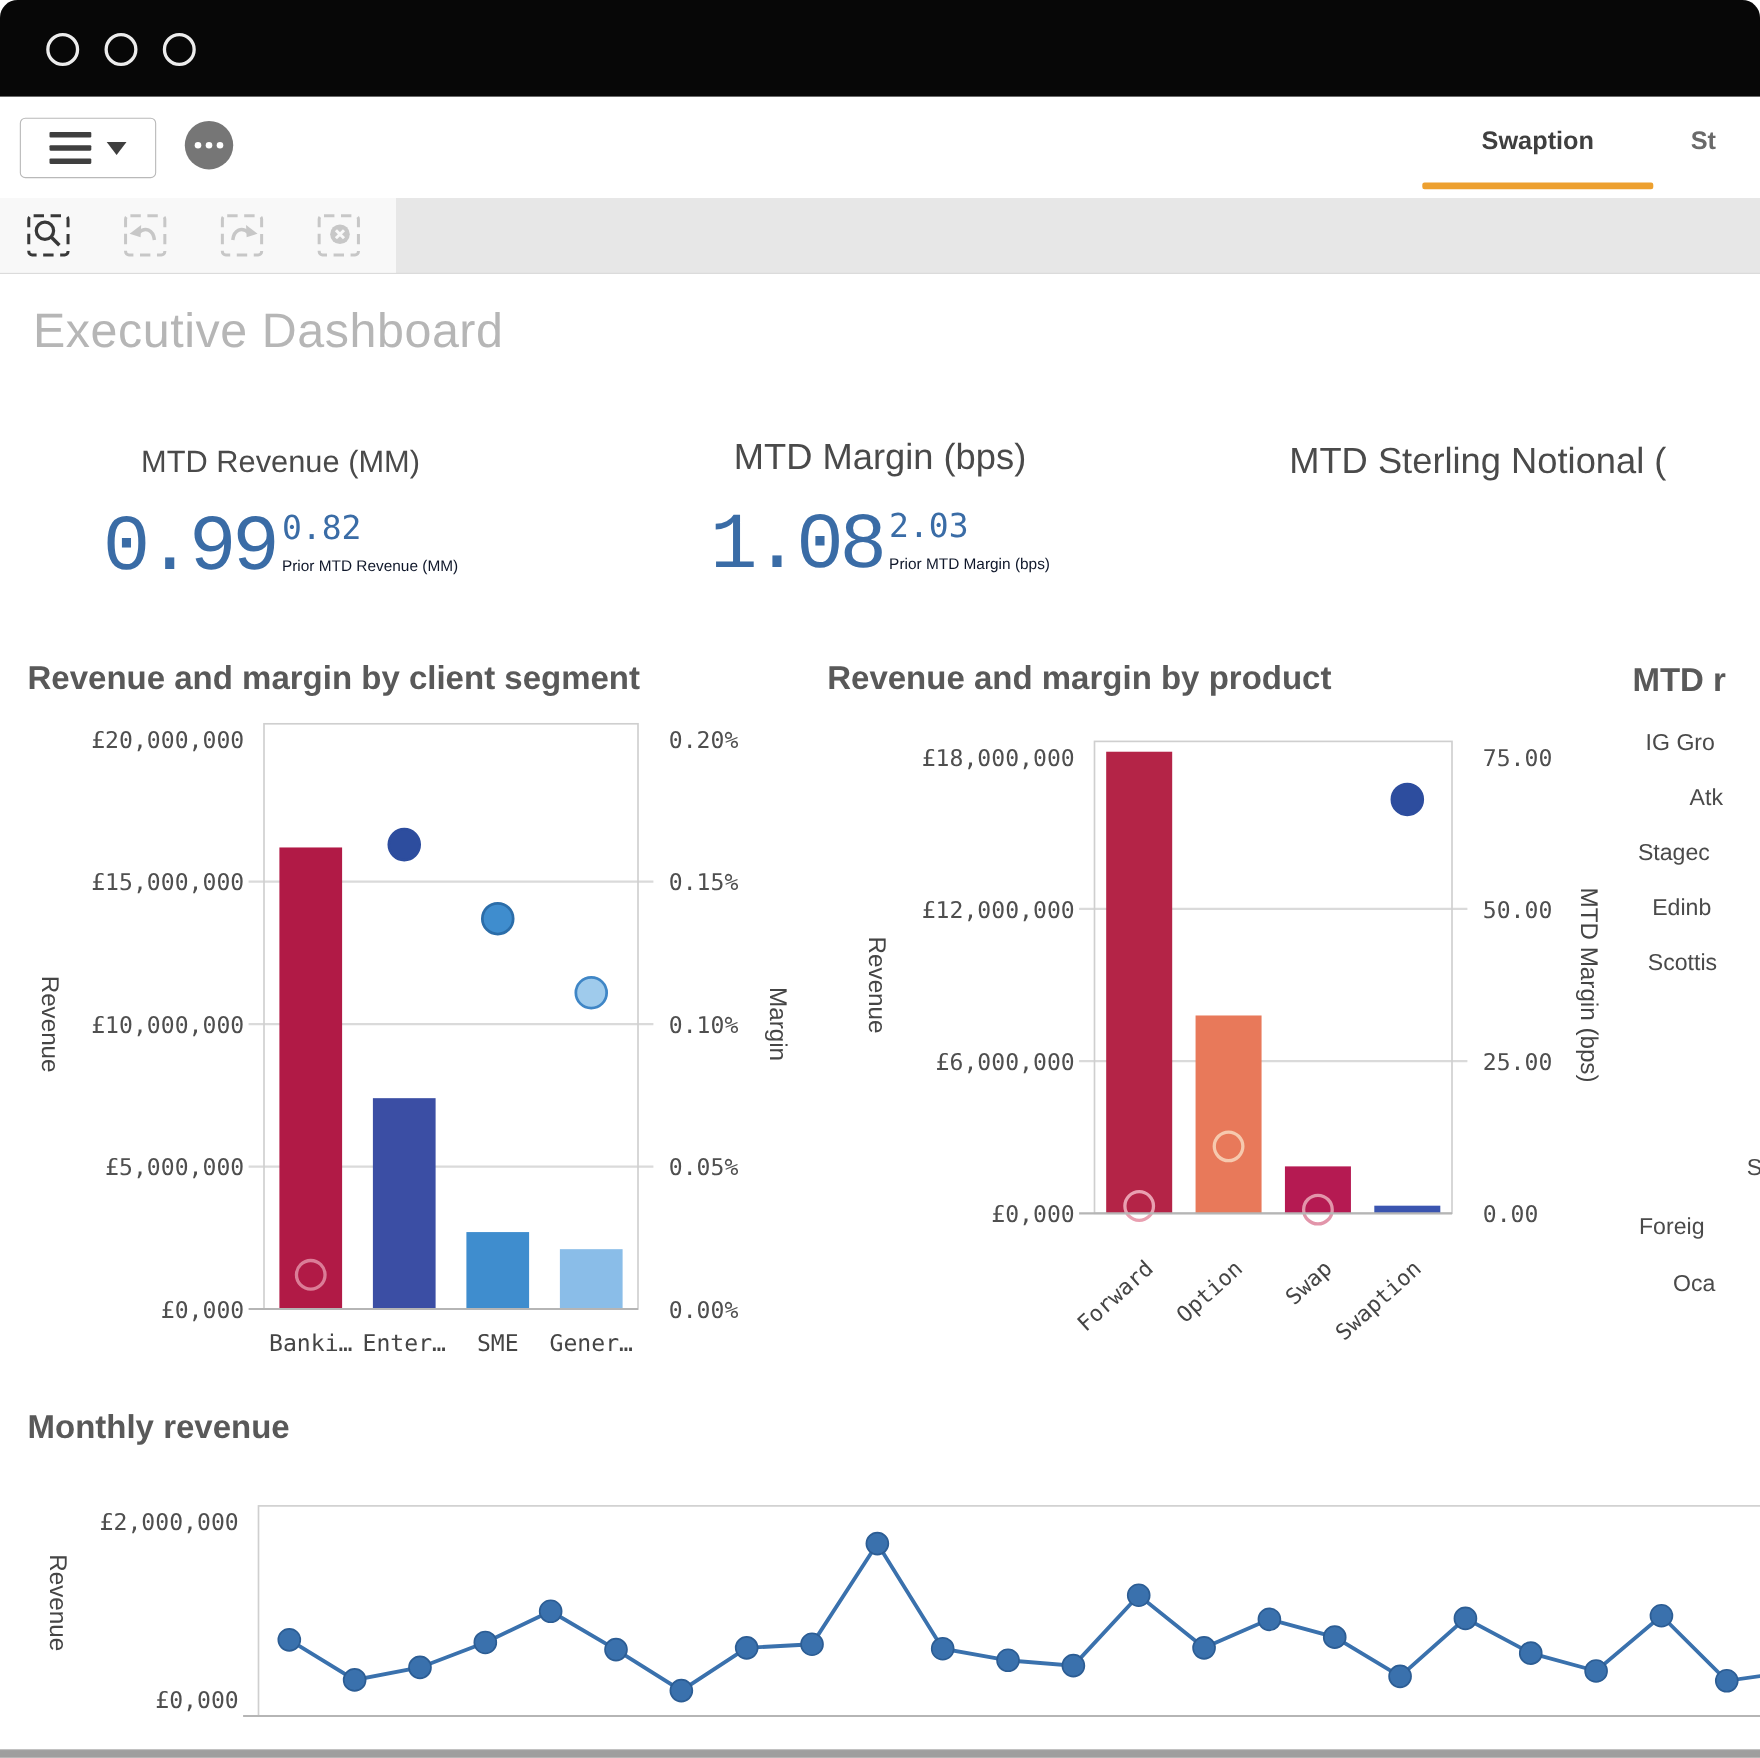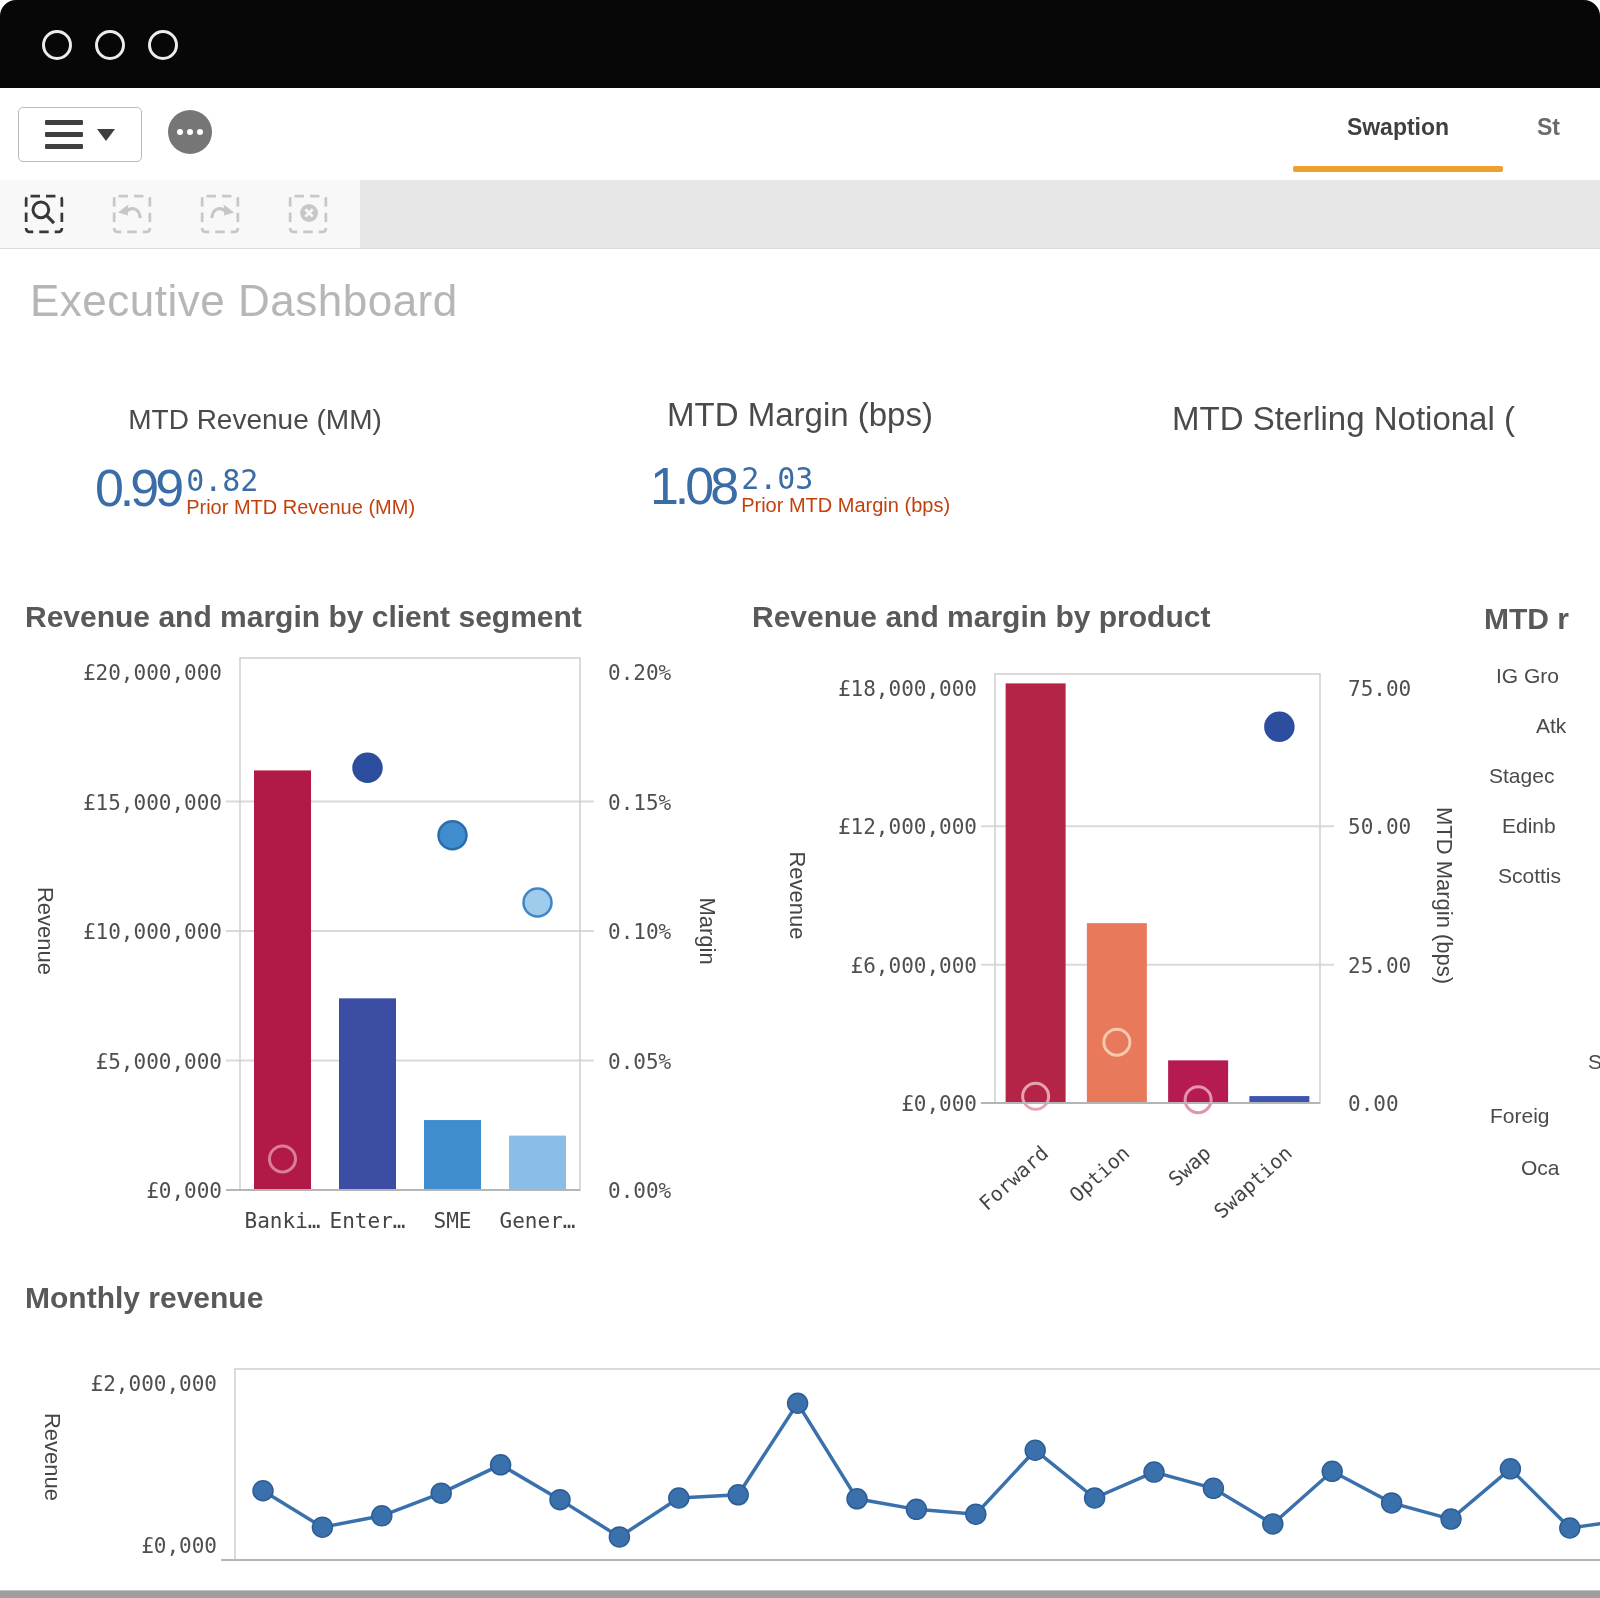--- a/index.html
+++ b/index.html
@@ -34,25 +34,25 @@
   .sel-on{color:#383838;} .sel-off{color:#c7c7c7;}
 
   
   #sheet-title{left:30px;top:276px;font-size:44px;font-weight:300;color:#b6b6b6;letter-spacing:.5px;}
 
   
   .kpi{text-align:center;}
   .kpi-title{color:#4a4a4a;font-size:28px;margin-bottom:28px;white-space:nowrap;}
   .kpi-big .kpi-title{font-size:33px;}
   .kpi-valrow{display:inline-flex;align-items:flex-start;}
-  .kpi-value{font-family:Liberation Sans, sans-serif;font-size:52px;line-height:.95;
+  .kpi-value{font-family:Liberation Mono, monospace;font-size:72px;line-height:.95;
     color:#3a6ca6;letter-spacing:-4px;}
   .kpi-sub{display:flex;flex-direction:column;align-items:flex-start;margin-left:6px;padding-top:2px;}
   .kpi-prior-value{font-family:"DejaVu Sans Mono",monospace;font-size:30px;color:#3a6ca6;line-height:1;}
-  .kpi-prior-label{font-size:20px;color:#c2410c;white-space:nowrap;}
+  .kpi-prior-label{font-size:14px;color:#0f172a;margin-top:10px;white-space:nowrap;}
   #kpi-1{left:40px;top:404px;width:430px;}
   #kpi-2{left:590px;top:396px;width:420px;}
   #kpi-3{left:1172px;top:400px;width:520px;text-align:left;}
 
   
   .chart-title{font-size:30px;font-weight:bold;color:#595959;white-space:nowrap;}
   #c1-title{left:25px;top:600px;}
   #c2-title{left:752px;top:600px;}
   #c4-title{left:1484px;top:602px;}
   #c3-title{left:25px;top:1281px;}

